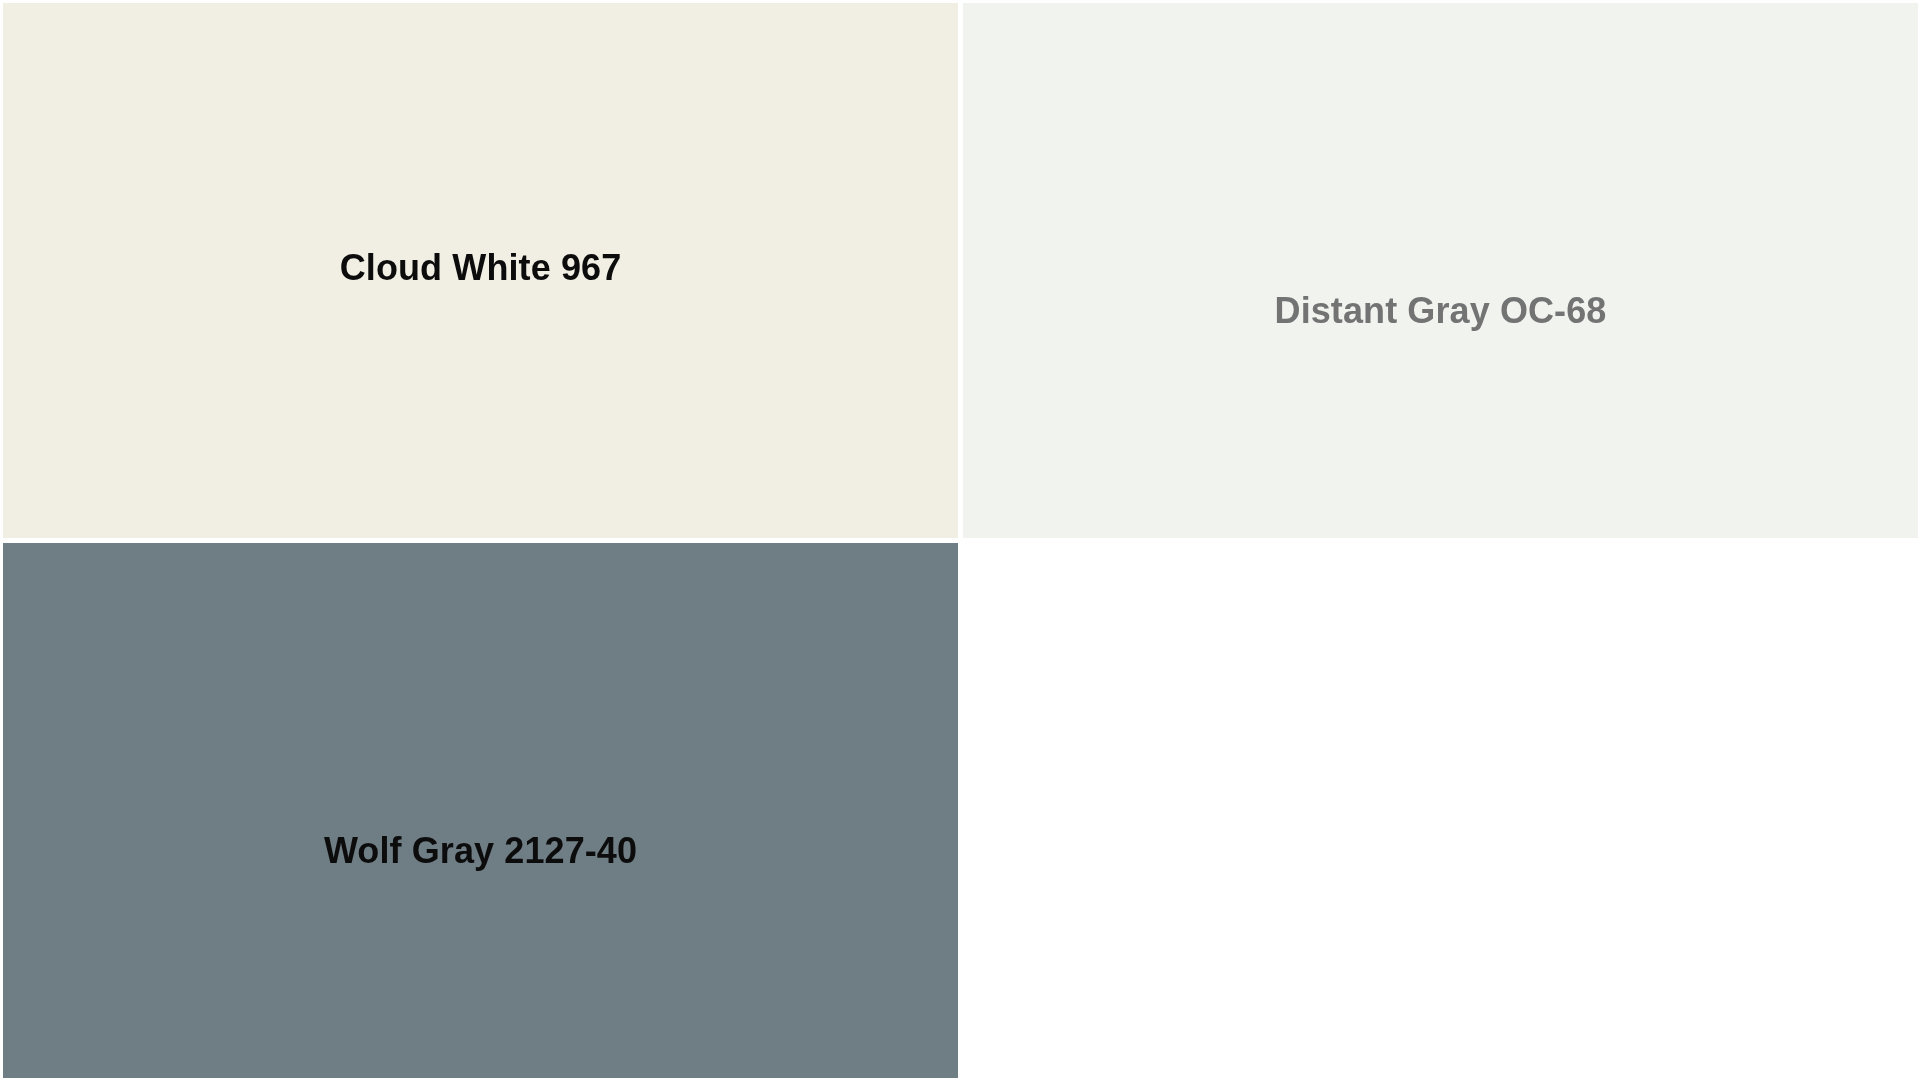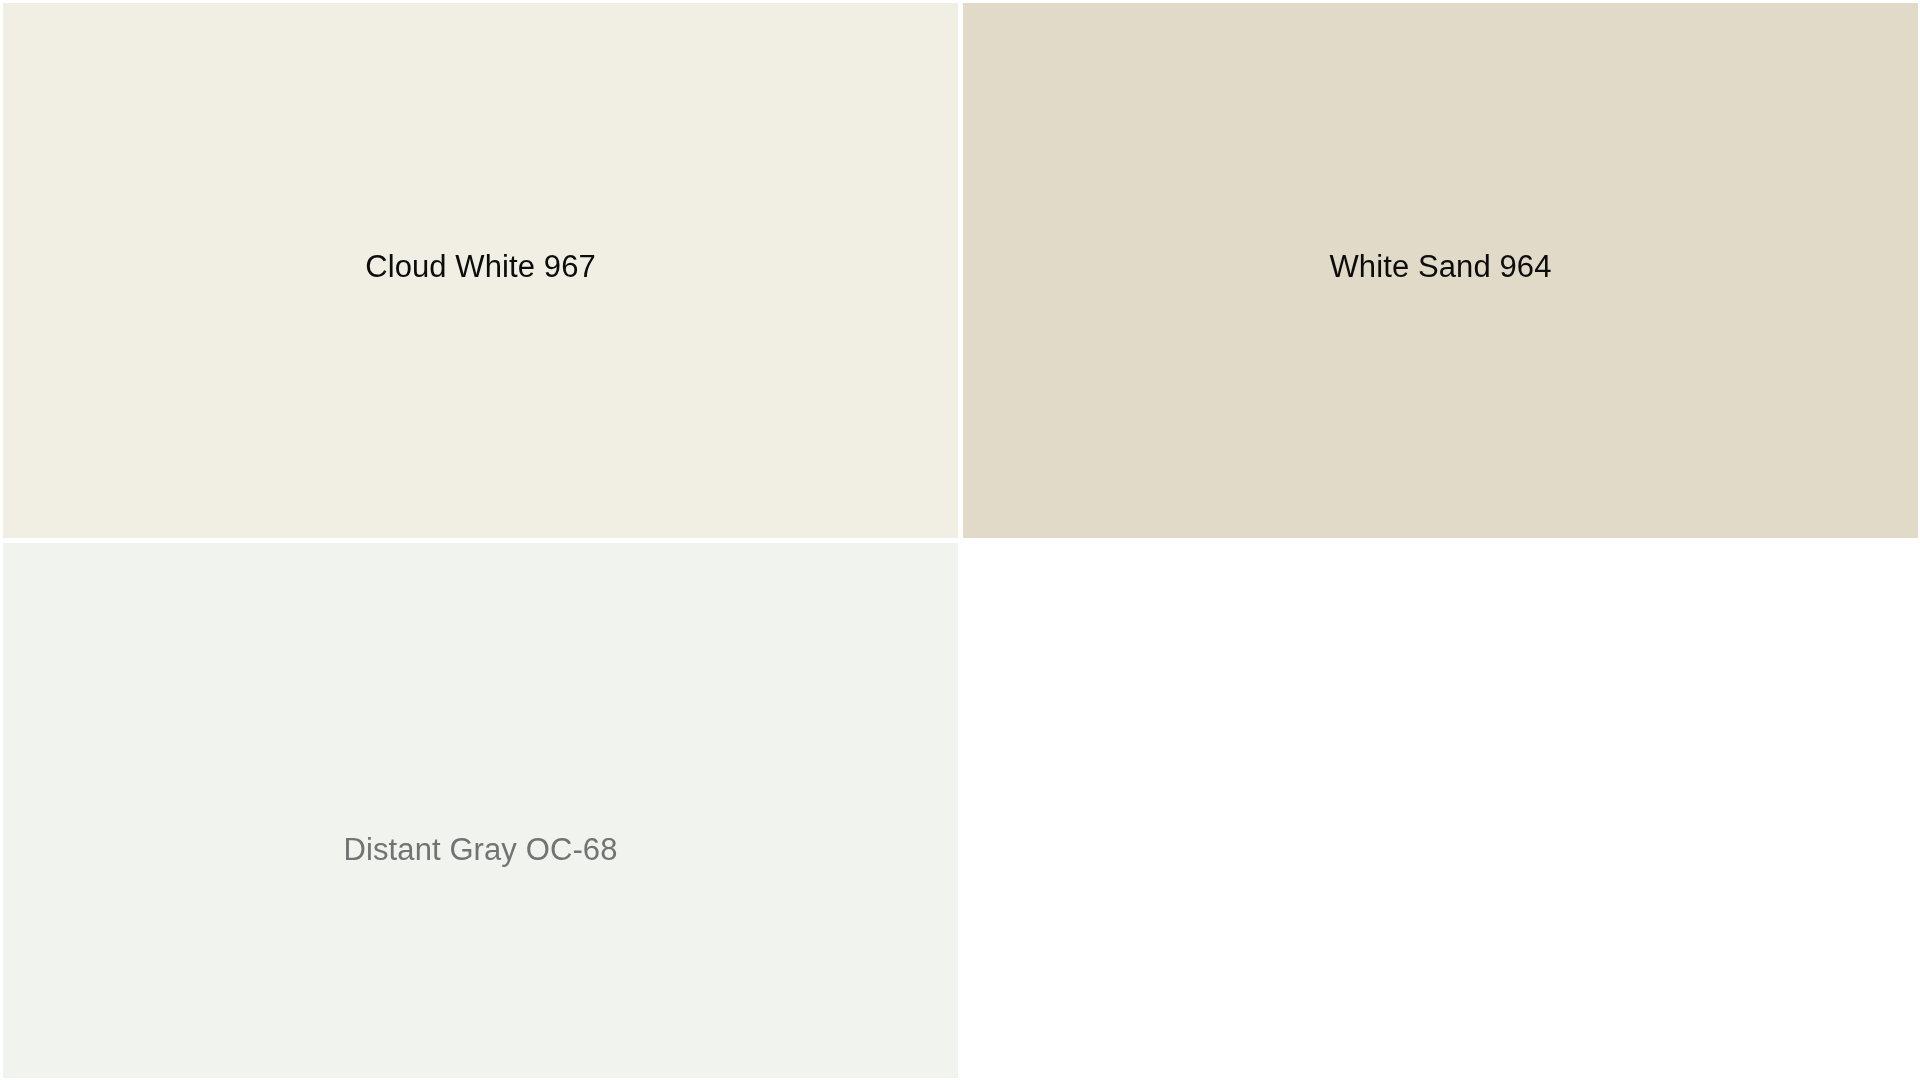--- a/index.html
+++ b/index.html
@@ -38,40 +38,40 @@
 
   
   .swatch.row-top   { align-items: center; }
   .swatch.row-bottom{ align-items: center; }
 
   .swatch.row-top .swatch-label    { transform: translateY(-3px); }
   .swatch.row-bottom .swatch-label { transform: translateY(40px); }
 
   .swatch-label {
     font-family: "Liberation Sans", "DejaVu Sans", sans-serif;
-    font-size: 31px;
-    font-weight: 400;
+    font-size: 36px;
+    font-weight: 700;
     letter-spacing: 0.1px;
     line-height: 1.1;
     text-align: center;
     white-space: nowrap;
     -webkit-font-smoothing: antialiased;
   }
 </style>
 </head>
 <body style="background: rgb(255, 255, 255);">
 
 <div id="swatch-grid" style="background: rgb(255, 255, 255);">
 
   <div class="swatch row-top" style="background-color: rgb(241, 239, 228);">
     <span class="swatch-label" style="color: rgb(12, 12, 12);">Cloud White 967</span>
   </div>
 
-  <div class="swatch row-top" style="background-color: rgb(225, 218, 200);">
-    <span class="swatch-label" style="color: rgb(12, 12, 12);">White Sand 964</span>
-  </div>
 
   <div class="swatch row-bottom" style="background-color: rgb(241, 243, 239);">
     <span class="swatch-label" style="color: #737373;">Distant Gray OC-68</span>
   </div>
 
+  <div class="swatch row-bottom" style="background-color: rgb(111, 125, 133);">
+    <span class="swatch-label" style="color: rgb(12, 12, 12);">Wolf Gray 2127-40</span>
+  </div>
 
 </div>
 
 </body></html>

